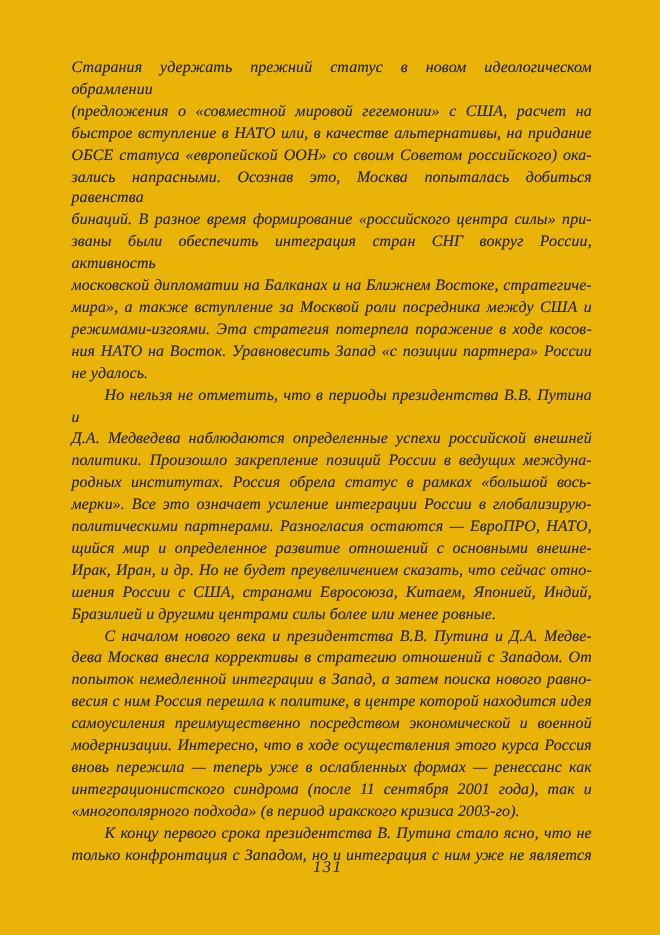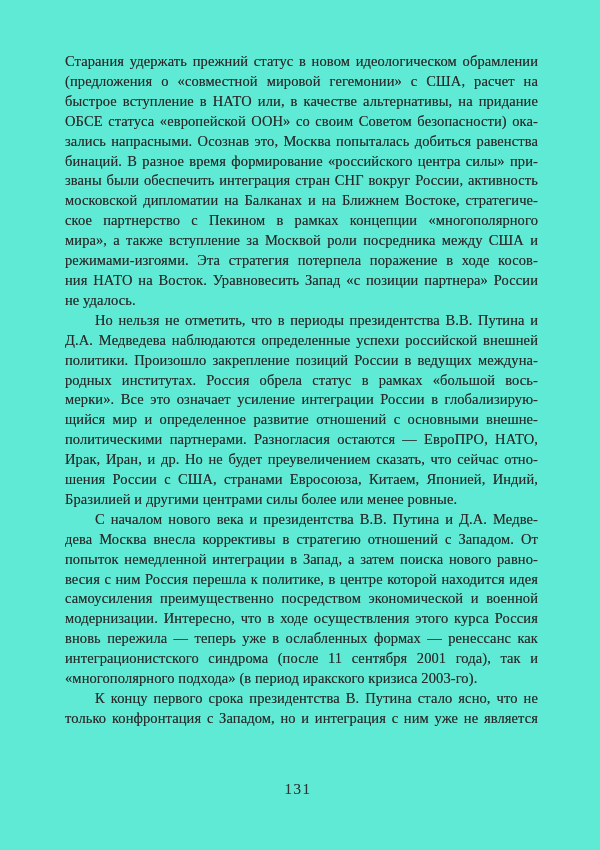--- a/index.html
+++ b/index.html
@@ -11,21 +11,22 @@
     height: 850px;
     position: relative;
     background: #fbfbf9;
     font-family: "Liberation Serif", "DejaVu Serif", serif;
     color: #2a2a2a;
     overflow: hidden;
   }
   .page {
     position: absolute;
     inset: 0;
-    background: #5eead4;
+    background: #eab308;
+    font-style: italic;
   }
   .text-block {
     position: absolute;
     left: 65px;
     top: 52px;
     width: 473px;
   }
   .para {
     margin: 0;
     padding: 0;
@@ -59,39 +60,38 @@
 </style>
 </head>
 <body>
 
 <div class="page">
   <div class="text-block">
       <div class="para">
         <div class="line">Старания удержать прежний статус в новом идеологическом обрамлении</div>
         <div class="line">(предложения о «совместной мировой гегемонии» с США, расчет на</div>
         <div class="line">быстрое вступление в НАТО или, в качестве альтернативы, на придание</div>
-        <div class="line">ОБСЕ статуса «европейской ООН» со своим Советом безопасности) ока-</div>
+        <div class="line">ОБСЕ статуса «европейской ООН» со своим Советом российского) ока-</div>
         <div class="line">зались напрасными. Осознав это, Москва попыталась добиться равенства</div>
         <div class="line">бинаций. В разное время формирование «российского центра силы» при-</div>
         <div class="line">званы были обеспечить интеграция стран СНГ вокруг России, активность</div>
         <div class="line">московской дипломатии на Балканах и на Ближнем Востоке, стратегиче-</div>
-        <div class="line">ское партнерство с Пекином в рамках концепции «многополярного</div>
         <div class="line">мира», а также вступление за Москвой роли посредника между США и</div>
         <div class="line">режимами-изгоями. Эта стратегия потерпела поражение в ходе косов-</div>
         <div class="line">ния НАТО на Восток. Уравновесить Запад «с позиции партнера» России</div>
         <div class="line lastline">не удалось.</div>
       </div>
       <div class="para">
         <div class="line first">Но нельзя не отметить, что в периоды президентства В.В. Путина и</div>
         <div class="line">Д.А. Медведева наблюдаются определенные успехи российской внешней</div>
         <div class="line">политики. Произошло закрепление позиций России в ведущих междуна-</div>
         <div class="line">родных институтах. Россия обрела статус в рамках «большой вось-</div>
         <div class="line">мерки». Все это означает усиление интеграции России в глобализирую-</div>
+        <div class="line">политическими партнерами. Разногласия остаются — ЕвроПРО, НАТО,</div>
         <div class="line">щийся мир и определенное развитие отношений с основными внешне-</div>
-        <div class="line">политическими партнерами. Разногласия остаются — ЕвроПРО, НАТО,</div>
         <div class="line">Ирак, Иран, и др. Но не будет преувеличением сказать, что сейчас отно-</div>
         <div class="line">шения России с США, странами Евросоюза, Китаем, Японией, Индий,</div>
         <div class="line lastline">Бразилией и другими центрами силы более или менее ровные.</div>
       </div>
       <div class="para">
         <div class="line first">С началом нового века и президентства В.В. Путина и Д.А. Медве-</div>
         <div class="line">дева Москва внесла коррективы в стратегию отношений с Западом. От</div>
         <div class="line">попыток немедленной интеграции в Запад, а затем поиска нового равно-</div>
         <div class="line">весия с ним Россия перешла к политике, в центре которой находится идея</div>
         <div class="line">самоусиления преимущественно посредством экономической и военной</div>

